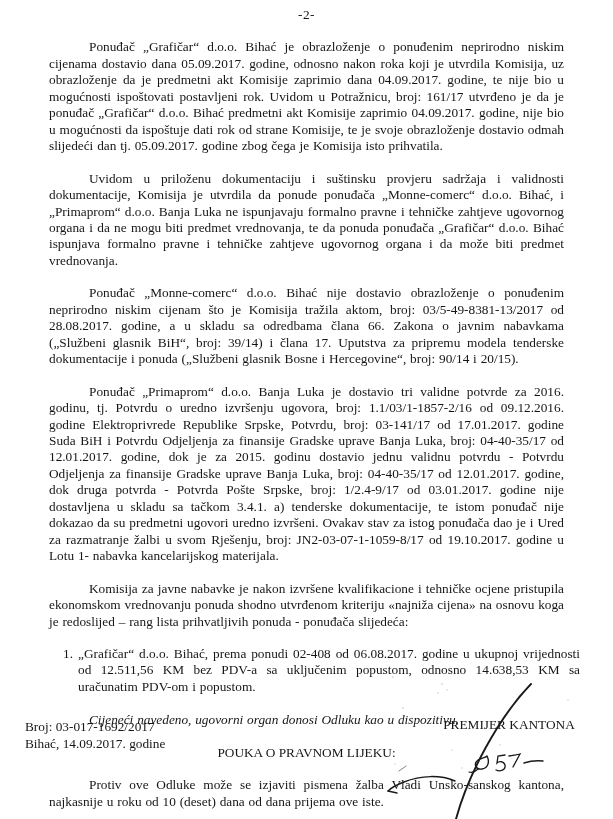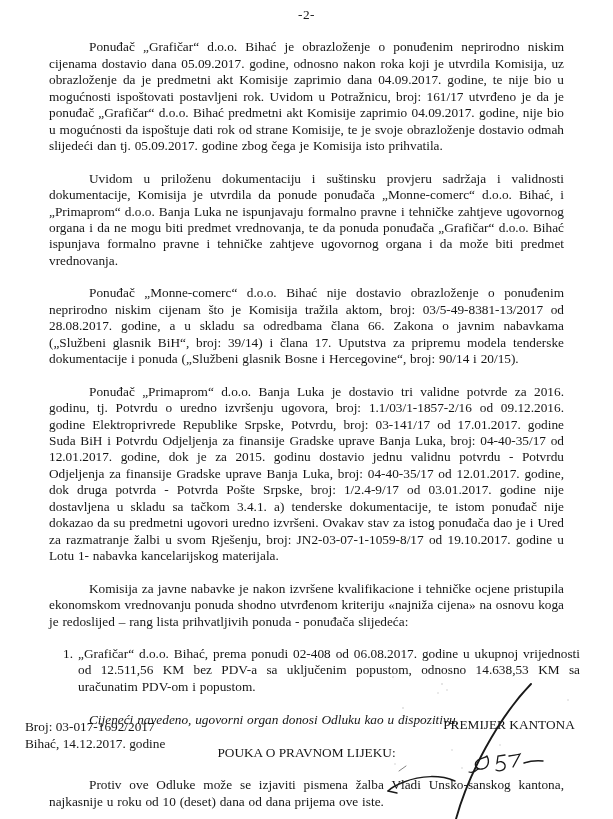--- a/index.html
+++ b/index.html
@@ -94,21 +94,21 @@
   </div>
 
   <p class="para closing">Cijeneći navedeno, ugovorni organ donosi Odluku kao u dispozitivu.</p>
 
   <div class="legal-heading">POUKA O PRAVNOM LIJEKU:</div>
 
   <p class="para">Protiv ove Odluke može se izjaviti pismena žalba Vladi Unsko-sanskog kantona, najkasnije u roku od 10 (deset) dana od dana prijema ove iste.</p>
 
   <div class="footer-left">
     <div>Broj: 03-017-1692/2017</div>
-    <div>Bihać, 14.12.2017. godine</div>
+    <div>Bihać, 14.09.2017. godine</div>
   </div>
 
   <div class="footer-right">
     <div>PREMIJER KANTONA</div>
   </div>
 
   <svg class="signature-svg" viewBox="0 0 613 819" xmlns="http://www.w3.org/2000/svg">
 
     <path d="M456 819 C 468 775, 498 718, 531 684" fill="none" stroke="#1a1a1a" stroke-width="1.9" stroke-linecap="round"></path>
 

